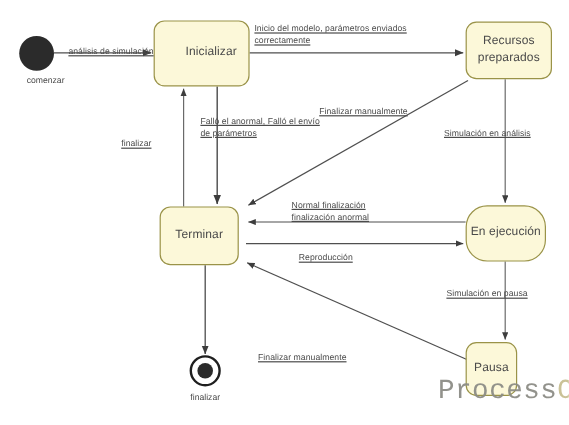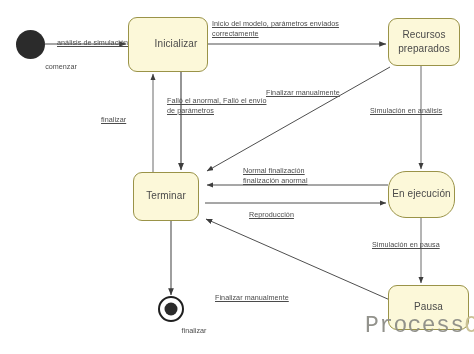--- a/index.html
+++ b/index.html
@@ -29,21 +29,20 @@
     line-height:1.35;
     white-space:pre-line;
     letter-spacing:.05px;
     text-decoration:underline;
   }
   .node-label{
     position:absolute;
     font-size:7.2px;
     color:#4b4b4b;
     text-align:center;
-    padding-left:23px;
   }
   .start-node{
     position:absolute;
     width:29px;height:29px;border-radius:50%;
     background:#2b2b2b;
   }
   .end-node{
     position:absolute;
     width:26px;height:26px;border-radius:50%;
     border:2.6px solid #1f1f1f;
@@ -106,21 +105,21 @@
 
 <div class="state-box" style="left:128px;top:17px;width:80px;height:55px;padding-left:16px;">Inicializar</div>
 
 <div class="state-box" style="left:388px;top:18px;width:72px;height:48px;">Recursos
 preparados</div>
 
 <div class="state-box" style="left:133px;top:172px;width:66px;height:49px;">Terminar</div>
 
 <div class="state-box" style="left:388px;top:171px;width:67px;height:47px;border-radius:18px;">En ejecución</div>
 
-<div class="state-box" style="left:388px;top:285px;width:81px;height:45px;">Pausa</div>
+<div class="state-box" style="left:388px;top:285px;width:43px;height:45px;">Pausa</div>
 
 <div class="end-node" style="left:158px;top:296px;">
   <div class="end-node-inner"></div>
 </div>
 <div class="node-label" style="left:139px;top:326px;width:64px;">finalizar</div>
 
 <div class="edge-label" style="left:45px;top:38px;width:92px;margin-left:12px;">análisis de simulación</div>
 
 <div class="edge-label" style="left:212px;top:19px;width:175px;">Inicio del modelo, parámetros enviados
 correctamente</div>

